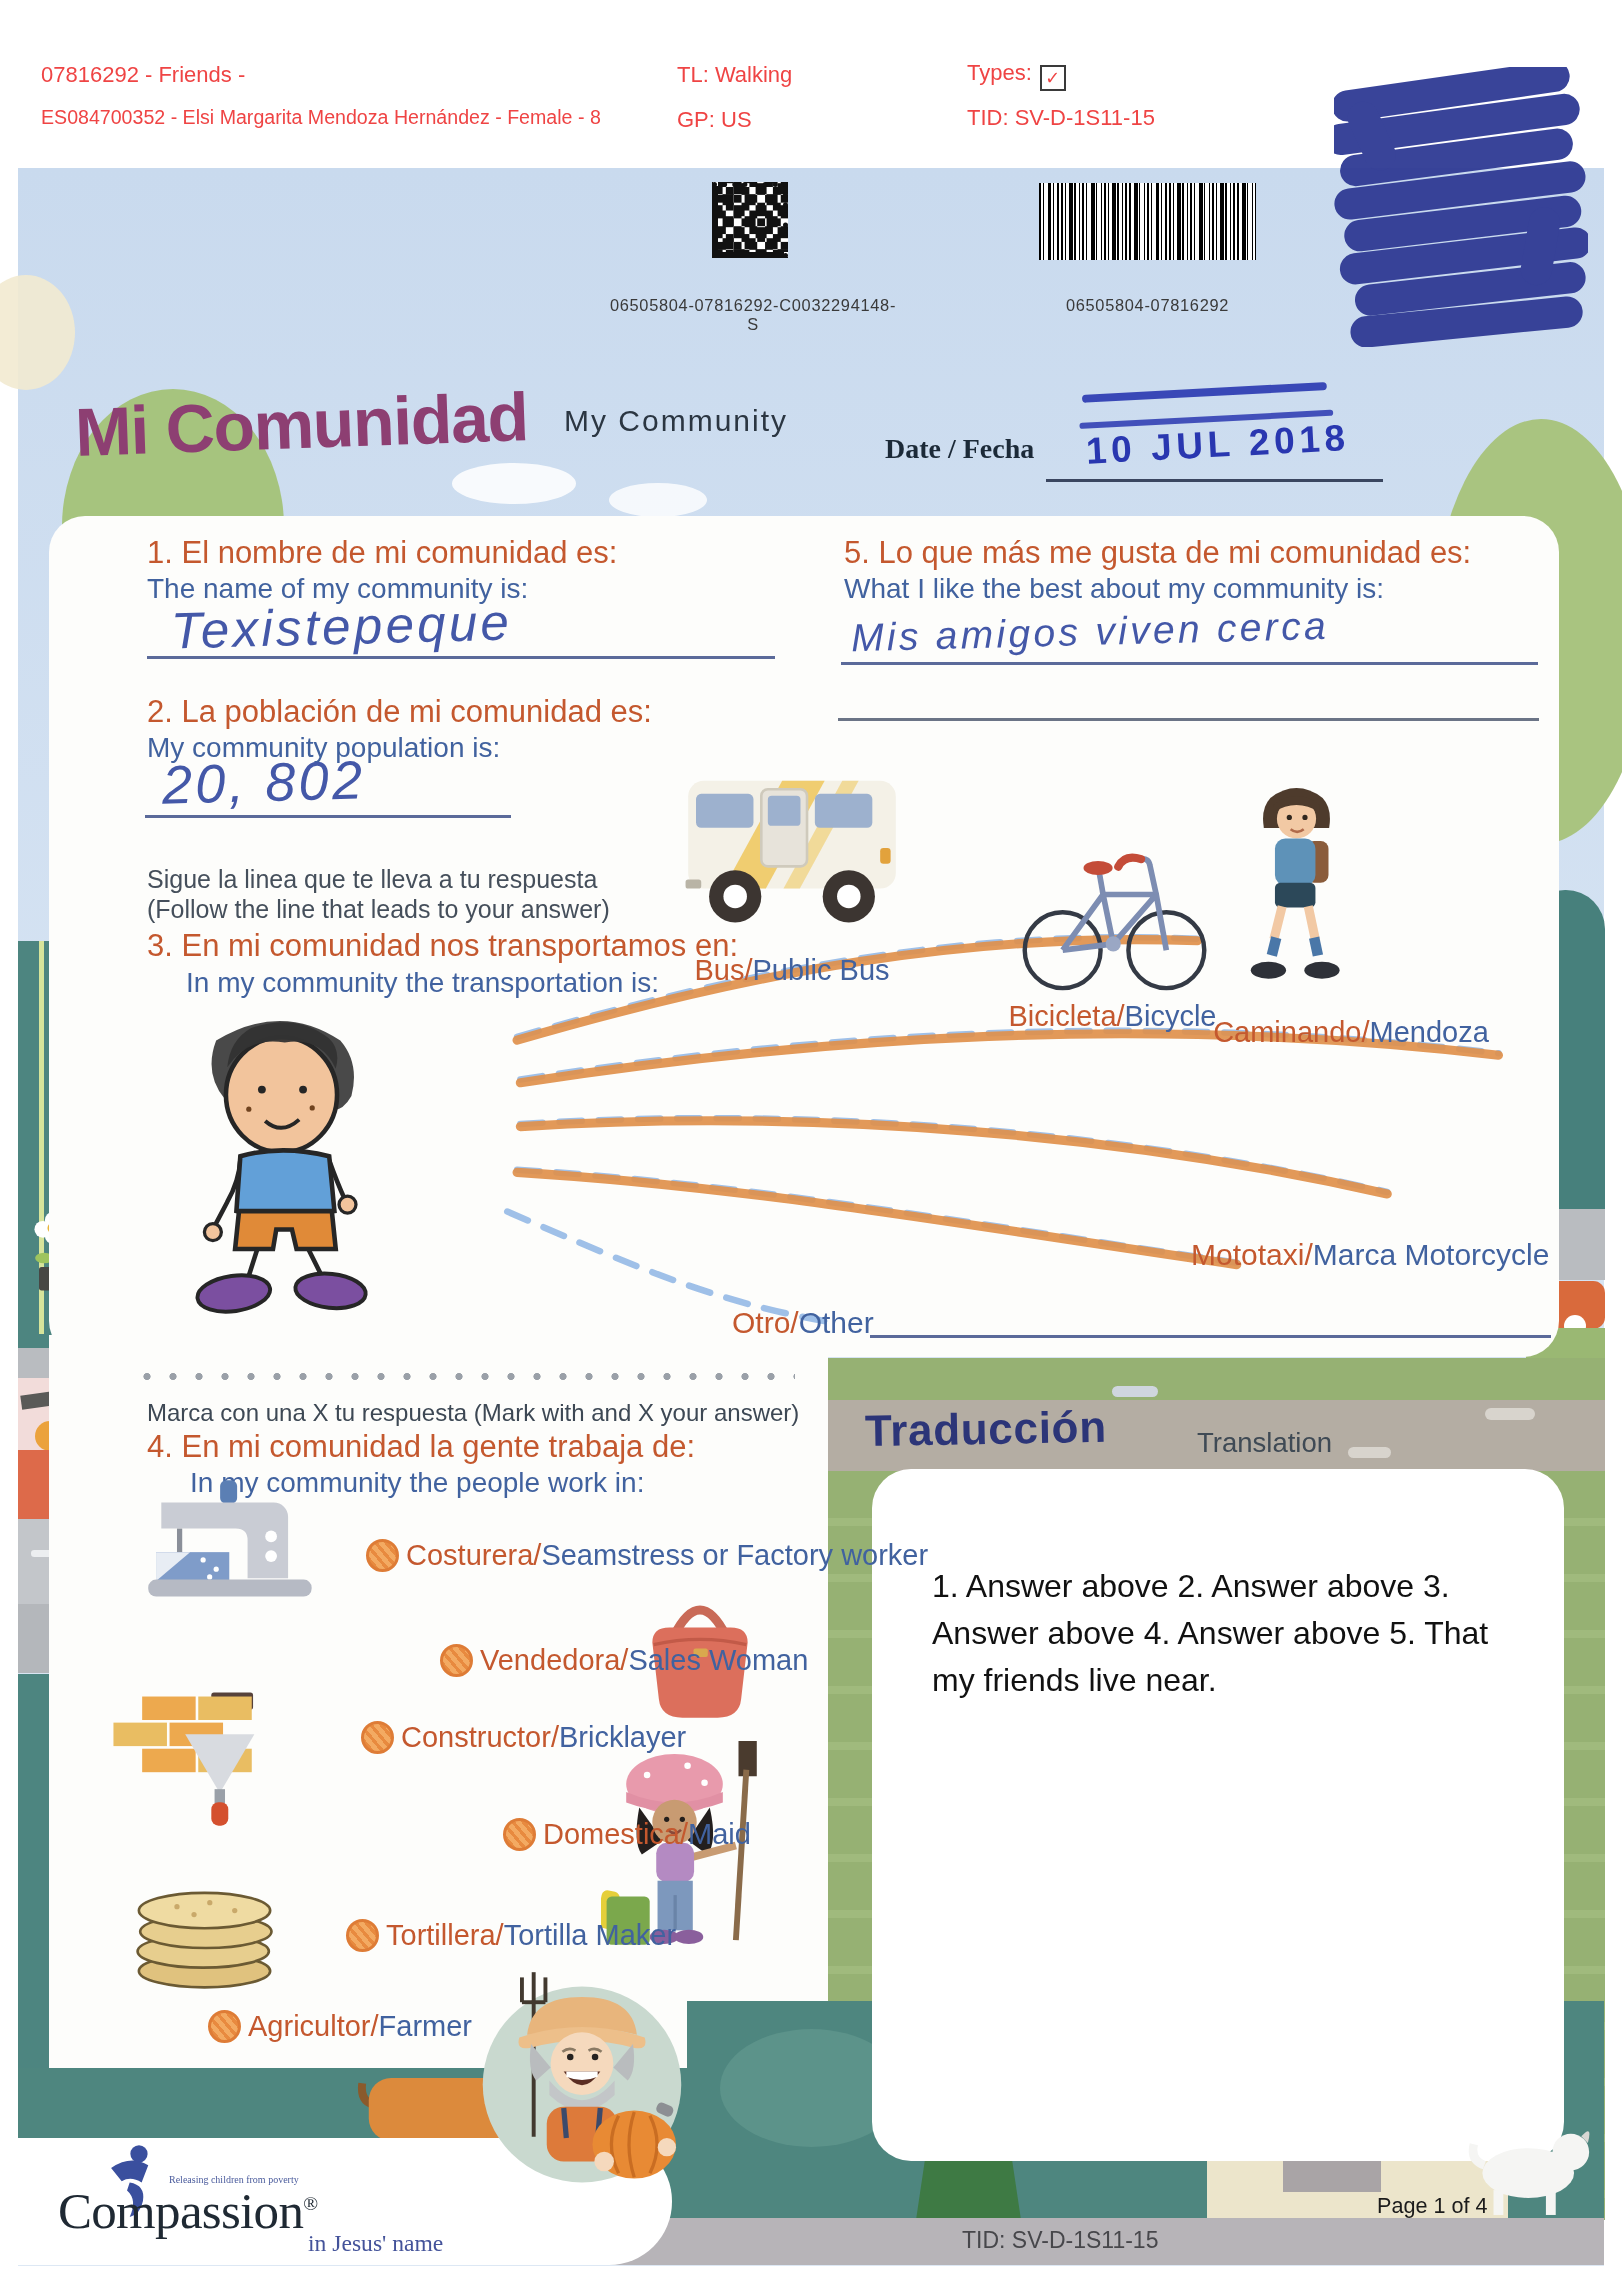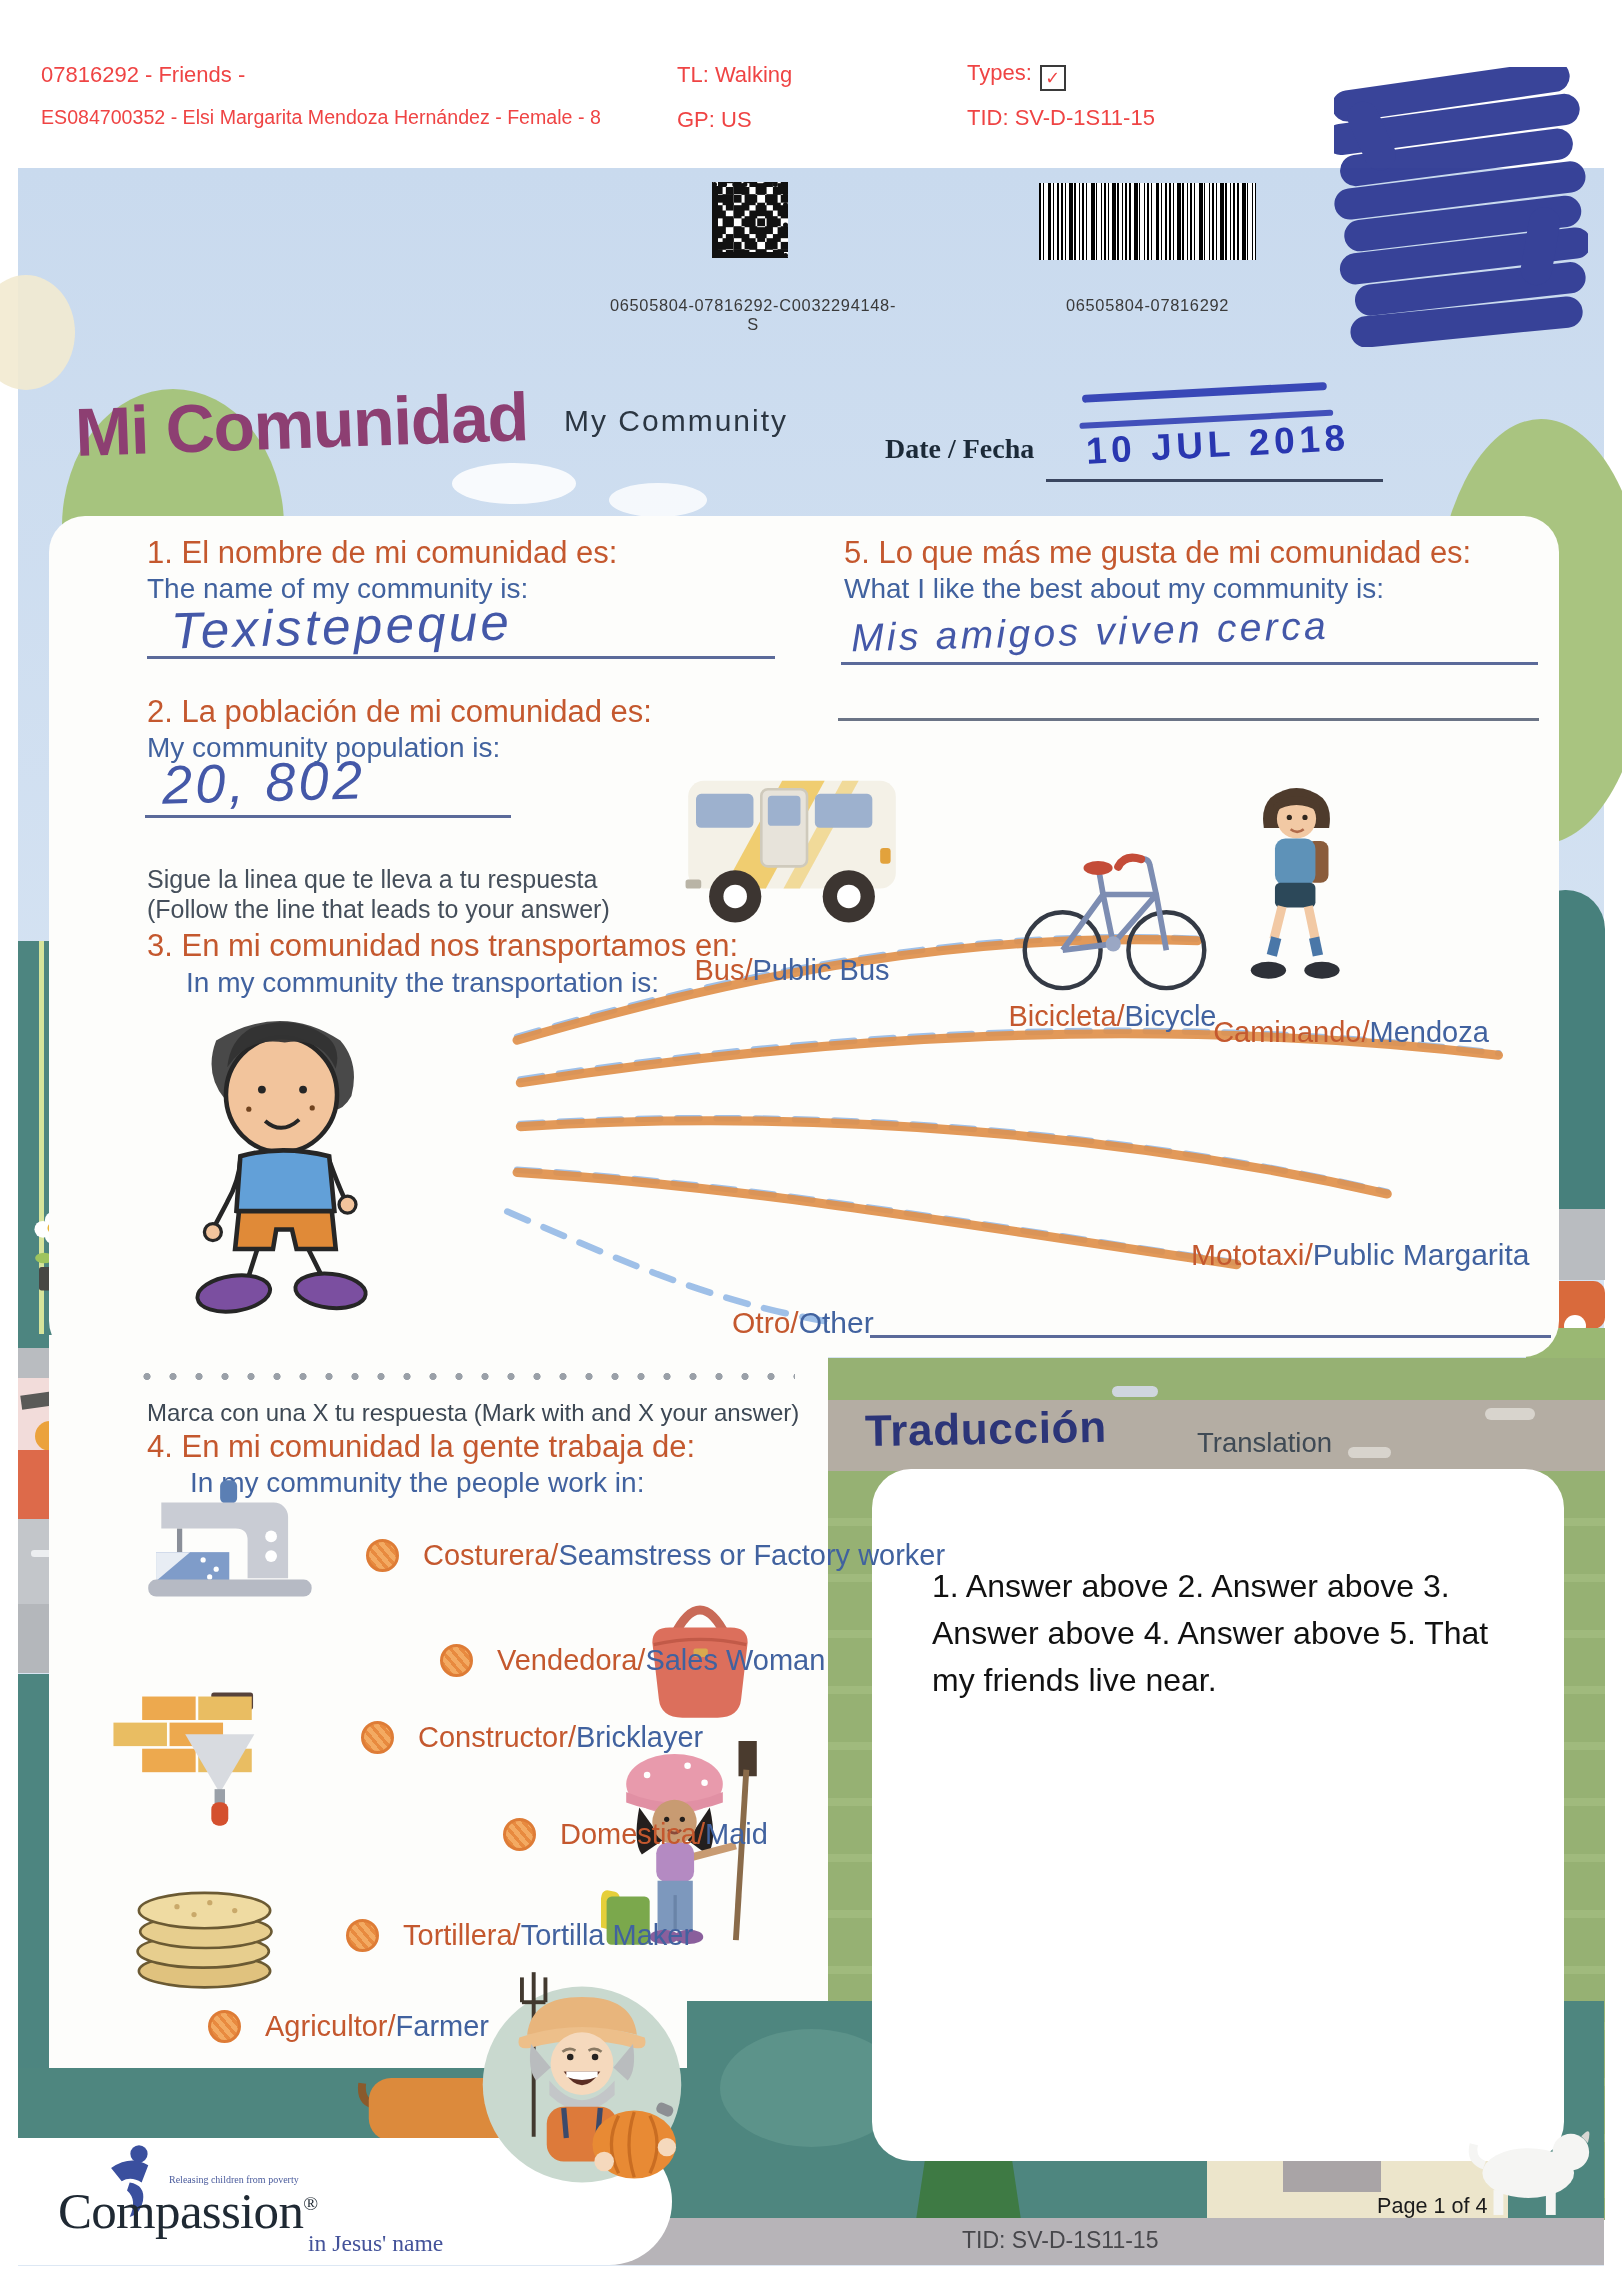--- a/index.html
+++ b/index.html
@@ -8,21 +8,21 @@
   .abs{position:absolute}
   .es{color:#c4582e}
   .en{color:#41629f}
   .sl{color:#c4582e}
   .qes{font-size:31px;color:#c4582e;white-space:nowrap}
   .qen{font-size:28px;color:#41629f;white-space:nowrap}
   .hand{color:#4458a8;font-style:italic;letter-spacing:3.3px;white-space:nowrap;
         transform:rotate(-1.5deg)}
   .uline{background:#5b6a9a;height:2.6px}
   .t-label{font-size:29px;white-space:nowrap;text-align:center}
-  .job{font-size:29px;white-space:nowrap;display:flex;align-items:center;gap:24px}
+  .job{font-size:29px;white-space:nowrap;display:flex;align-items:center;gap:7px}
   .mark{width:33px;height:33px;border-radius:50%;border:3.9px solid #de7c36;box-sizing:border-box;
         background:repeating-linear-gradient(50deg,#f3aa62 0 4.6px,#e88a3f 4.6px 7.9px);flex:0 0 auto}
   .serif{font-family:"Liberation Serif",serif}
   .hdr{color:#ef4444;white-space:nowrap}
   .cap{font-size:16.4px;color:#3a3a3a;text-align:center;letter-spacing:0.7px}
   .dots{background-image:radial-gradient(circle,#9aa0a8 3.3px,transparent 3.9px);
         background-size:26px 9.2px;background-repeat:repeat-x}
   .chkbox{display:inline-flex;align-items:center;justify-content:center;width:22px;height:22px;
           border:2px solid #3a3a3a;font-size:17.7px;margin-left:7.9px;vertical-align:-3.9px}
   svg{display:block}
@@ -271,21 +271,21 @@
       <rect x="104" y="246" width="16" height="28" fill="#4a77a8" transform="rotate(-12 112 246)"></rect>
       <ellipse cx="42" cy="296" rx="27" ry="13" fill="#2e3138"></ellipse>
       <ellipse cx="124" cy="296" rx="27" ry="13" fill="#2e3138"></ellipse>
     </svg>
   </div>
   <div class="abs t-label" style="left:1197px;top:1016px;width:308px">
     <span class="es">Caminando</span><span class="sl">/</span><span class="en">Mendoza</span>
   </div>
 
   <div class="abs t-label" style="left:1191px;top:1238px;width:321px;font-size:30px">
-    <span class="es">Mototaxi</span><span class="sl">/</span><span class="en">Public Margarita</span>
+    <span class="es">Mototaxi</span><span class="sl">/</span><span class="en">Marca Motorcycle</span>
   </div>
 
   <div class="abs" style="left:732px;top:1306px;font-size:30px;white-space:nowrap">
     <span class="es">Otro</span><span class="sl">/</span><span class="en">Other</span>
   </div>
   <div class="abs uline" style="left:870px;top:1335px;width:681px"></div>
 
   <div class="abs" style="left:141px;top:1011px;width:281px;height:314px">
     <svg viewBox="0 0 430 480" width="281" height="314">
       <path d="M115 45 Q215 -15 305 45 Q335 80 322 130 Q305 160 282 148 Q240 168 198 156 Q148 166 128 134 Q96 95 115 45 Z" fill="#3a3a3a" opacity=".92"></path>

